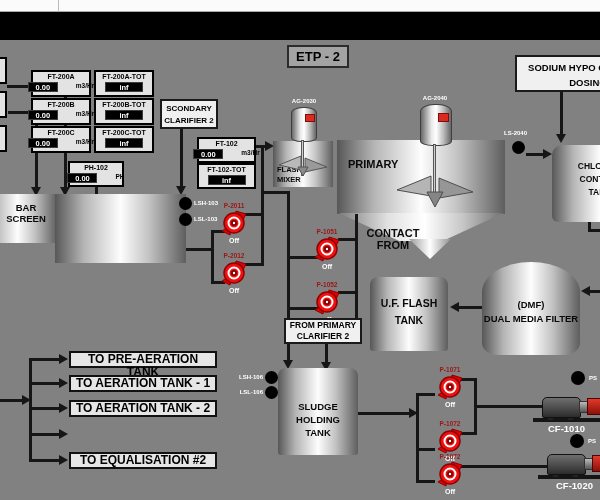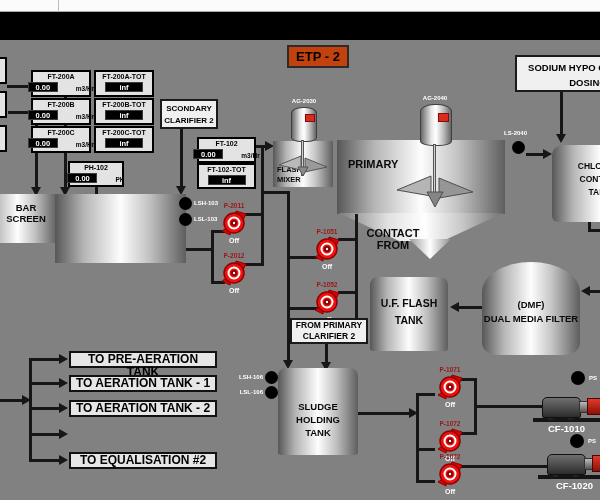--- a/index.html
+++ b/index.html
@@ -1,30 +1,30 @@
 <!DOCTYPE html>
 <html><head>
 <meta charset="utf-8">
 <style>
   html,body{margin:0;padding:0;background:#c0c0c0}
   #stage{position:relative;width:600px;height:500px;background:#818181;overflow:hidden;
          font-family:"Liberation Sans",sans-serif;color:#000}
   .topstrip{position:absolute;left:0;top:0;width:600px;height:12px;background:#fbfbfb;border-bottom:1px solid #a9a9a9;box-sizing:border-box}
   .tabdiv{position:absolute;left:58px;top:0;width:1px;height:12px;background:#bbb}
   .blackband{position:absolute;left:0;top:12px;width:600px;height:28px;background:#000}
-  .title{position:absolute;left:287px;top:45px;width:62px;height:23px;background:#c2410c;border:2px solid #2b2b2b;
+  .title{position:absolute;left:287px;top:45px;width:62px;height:23px;background:#a3a3a3;border:2px solid #2b2b2b;
          box-sizing:border-box;font-weight:bold;font-size:13px;text-align:center;line-height:19px}
   .hl,.vl{position:absolute;background:#161616}
   .hl{height:3px}.vl{width:3px}
   .ar{position:absolute;width:0;height:0;border-top:5px solid transparent;border-bottom:5px solid transparent;border-left:9px solid #161616}
   .al{position:absolute;width:0;height:0;border-top:5px solid transparent;border-bottom:5px solid transparent;border-right:9px solid #161616}
   .ad{position:absolute;width:0;height:0;border-left:5px solid transparent;border-right:5px solid transparent;border-top:9px solid #161616}
   .ibox{position:absolute;background:#e3e3e3;border:2px solid #000;box-sizing:border-box;text-align:center}
   .ilbl{font-size:7px;font-weight:bold;line-height:10px}
-  .vrow{display:flex;justify-content:center;align-items:flex-end;gap:18px}
+  .vrow{display:flex;justify-content:center;align-items:flex-start;gap:18px}
   .val{background:#000;color:#fff;font-weight:bold;font-size:7.5px;min-width:30px;height:10px;line-height:9px;
        padding:0 2px;border:1px solid #3c3c3c;box-sizing:border-box}
   .unit{font-size:6.5px;font-weight:bold}
   .lblbox{position:absolute;background:#f0f0f0;border:2px solid #1a1a1a;box-sizing:border-box;font-weight:bold;text-align:center}
   .tank{position:absolute;background:linear-gradient(90deg,#575757 0%,#b5b5b5 22%,#fdfdfd 50%,#c2c2c2 72%,#5e5e5e 100%)}
   .tlabel{position:absolute;font-weight:bold;text-align:center;color:#0a0a0a}
   .dest{position:absolute;left:69px;width:148px;height:17px;background:#e6e6e6;border:2px solid #111;box-sizing:border-box;
         font-weight:bold;font-size:12px;text-align:center;line-height:13px}
   .dot{position:absolute;background:#000;border-radius:50%}
   .swl{position:absolute;color:#fff;font-weight:bold;font-size:6px;line-height:7px;white-space:nowrap}
@@ -269,21 +269,21 @@
       <polygon points="1,21 11,14 9,25" fill="#e00000" stroke="#8f0000"></polygon>
       <polygon points="15,1 25,4 22,10 14,6" fill="#e00000" stroke="#8f0000"></polygon>
       <circle cx="13" cy="13" r="10" fill="#ef1010" stroke="#8f0000" stroke-width="1.5"></circle>
       <circle cx="13" cy="13" r="5.5" fill="none" stroke="#fff" stroke-width="2"></circle>
       <circle cx="13" cy="13" r="3" fill="#7d0000"></circle>
         <circle cx="13" cy="13" r="1.2" fill="#fff"></circle>
     </svg>
     <div class="pstate">off</div>
   </div>
 
-  <div class="lblbox" style="left:290px;top:318px;width:78px;height:26px;font-size:8.5px;line-height:11px">
+  <div class="lblbox" style="left:284px;top:318px;width:78px;height:26px;font-size:8.5px;line-height:11px">
     <div>FROM PRIMARY</div>
     <div>CLARIFIER 2</div>
   </div>
   <div class="vl" style="left:325px;top:344px;height:18px"></div>
   <div class="ad" style="left:321px;top:362px"></div>
 
   <div class="swl" style="left:233px;top:374px;width:30px;text-align:right">LSH-106</div>
   <div class="dot" style="left:265px;top:371px;width:13px;height:13px"></div>
   <div class="swl" style="left:233px;top:389px;width:30px;text-align:right">LSL-106</div>
   <div class="dot" style="left:265px;top:386px;width:13px;height:13px"></div>

